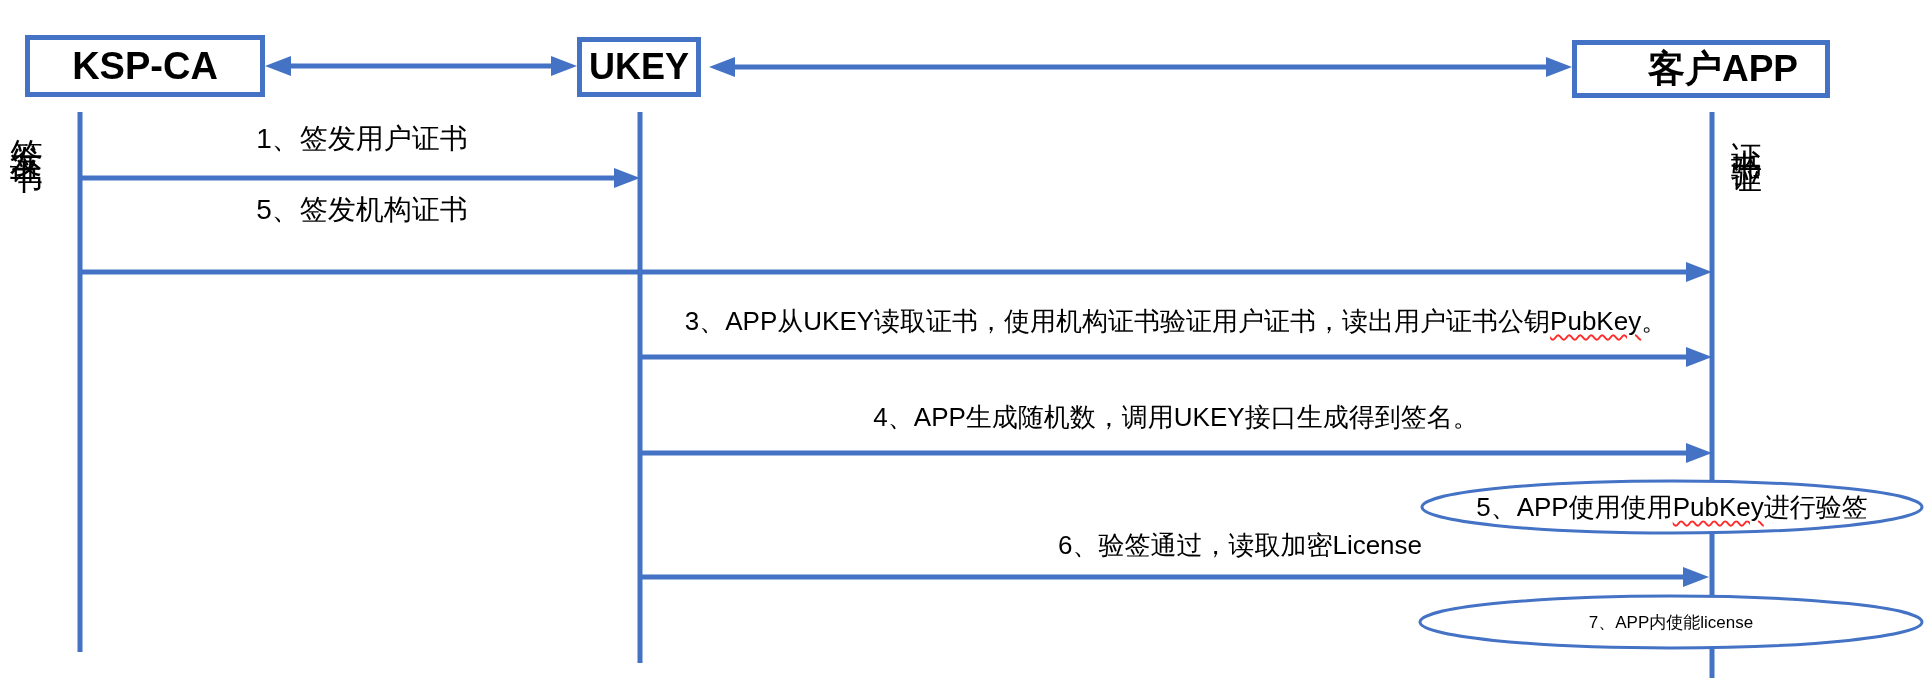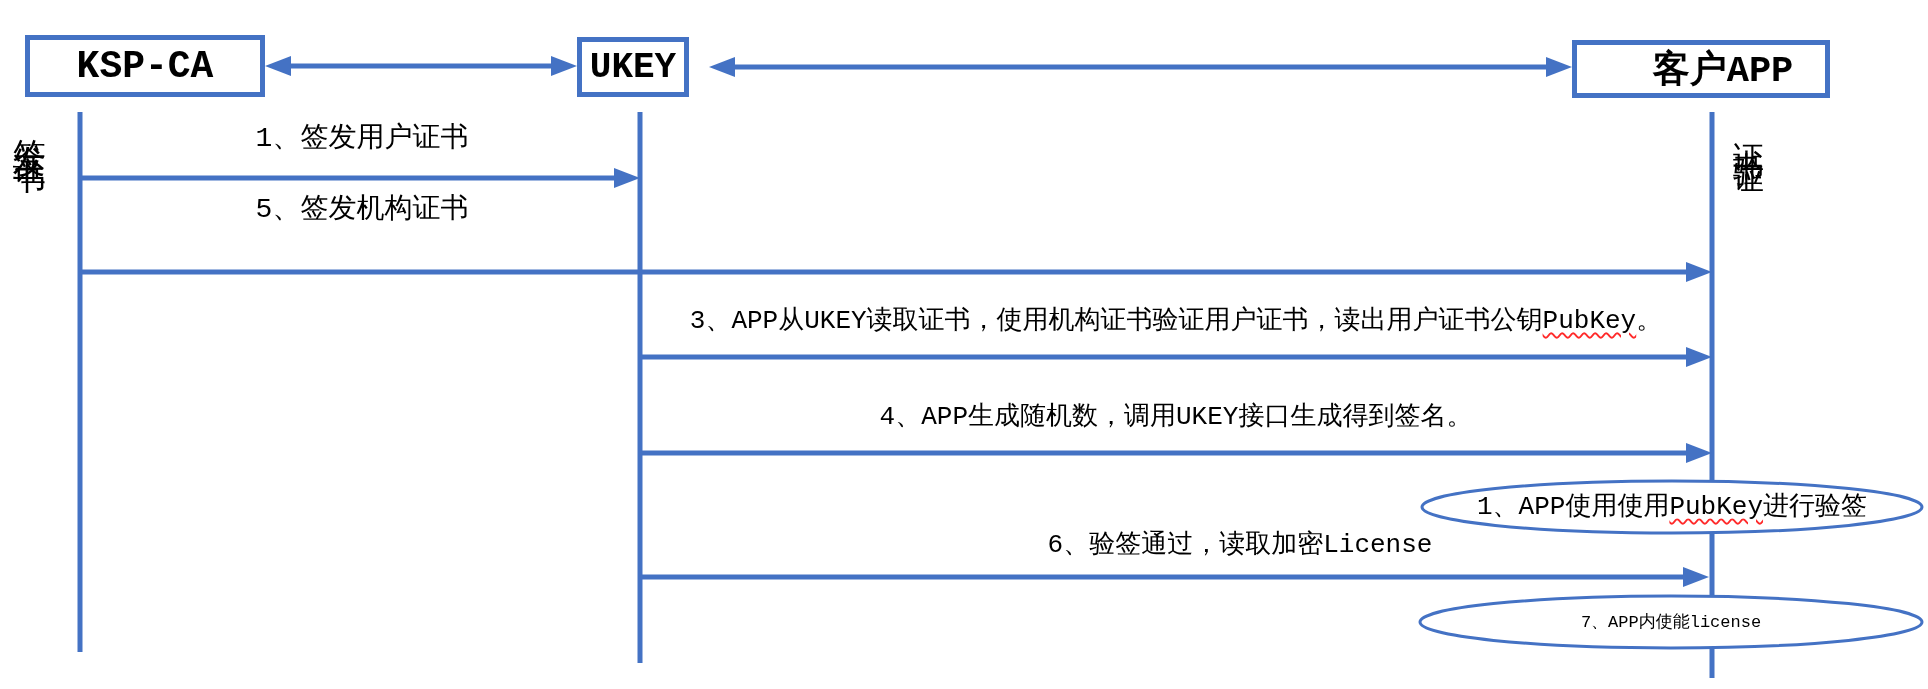--- a/index.html
+++ b/index.html
@@ -1,19 +1,19 @@
 <!DOCTYPE html>
 <html style="--accent: #4472C4; --ink: #000000; --squiggle: #ff2a2a;"><head>
 <meta charset="utf-8">
 <style>
   :root { --accent:#4472C4; --ink:#000000; --squiggle:#ff2a2a; }
   html,body { margin:0; padding:0; background:#ffffff; }
   .stage {
     position:relative; width:1928px; height:689px; background:#ffffff;
-    font-family:Liberation Mono, monospace; overflow:hidden;text-align:right;
+    font-family:Liberation Sans, sans-serif; overflow:hidden;text-align:right;
   }
   svg.layer { position:absolute; left:0; top:0; width:1928px; height:689px; }
   .ln   { stroke:var(--accent); stroke-width:5; fill:none; }
   .lnthin { stroke:var(--accent); stroke-width:3; fill:#ffffff; }
   .hd   { fill:var(--accent); stroke:none; }
   .actor-box {
     position:absolute; box-sizing:border-box; border:5px solid var(--accent);
     background:#ffffff; color:var(--ink); font-weight:bold;
     display:flex; align-items:center; justify-content:center; white-space:nowrap;
   }
@@ -67,36 +67,36 @@
       <polygon class="hd" points="1709,577 1683,567 1683,587"></polygon>
     </g>
 
     <ellipse class="lnthin" cx="1672" cy="507" rx="250" ry="26"></ellipse>
     <ellipse class="lnthin" cx="1671" cy="622" rx="251" ry="26"></ellipse>
   </svg>
 
   <div class="actor-box" style="left:25px; top:35px; width:240px; height:62px; font-size:38px;">
     <span>KSP-CA</span>
   </div>
-  <div class="actor-box" style="left:577px; top:37px; width:112px; height:60px; font-size:36px;">
+  <div class="actor-box" style="left:577px; top:37px; width:124px; height:60px; font-size:36px;">
     <span>UKEY</span>
   </div>
   <div class="actor-box" style="left:1572px; top:40px; width:258px; height:58px; font-size:37px;padding-left:44px;">
     <span>客户APP</span>
   </div>
 
   <div class="lbl vtext" style="left:8px; top:113px; font-size:33px;">签发证书</div>
   <div class="lbl vtext" style="left:1729px; top:118px; font-size:31px;">证书验证</div>
 
   <div class="lbl center" style="left:362px; top:122px; font-size:28px;">1、签发用户证书</div>
   <div class="lbl center" style="left:362px; top:193px; font-size:28px;">5、签发机构证书</div>
   <div class="lbl center" style="left:1176px; top:306px; font-size:26px;">
     <span>3、APP从UKEY读取证书，使用机构证书验证用户证书，读出用户证书公钥</span><span class="sq">PubKey</span><span>。</span>
   </div>
   <div class="lbl center" style="left:1176px; top:402px; font-size:26px;">4、APP生成随机数，调用UKEY接口生成得到签名。</div>
   <div class="lbl center" style="left:1240px; top:530px; font-size:26px;">6、验签通过，读取加密License</div>
 
   <div class="lbl note-text" style="left:1672px; top:508px; font-size:26px;">
-    <span>1、APP使用使用</span><span class="sq">PubKey</span><span>进行验签</span>
+    <span>5、APP使用使用</span><span class="sq">PubKey</span><span>进行验签</span>
   </div>
   <div class="lbl note-text" style="left:1671px; top:623px; font-size:17px;">7、APP内使能license</div>
 
 </div>
 
 </body></html>

